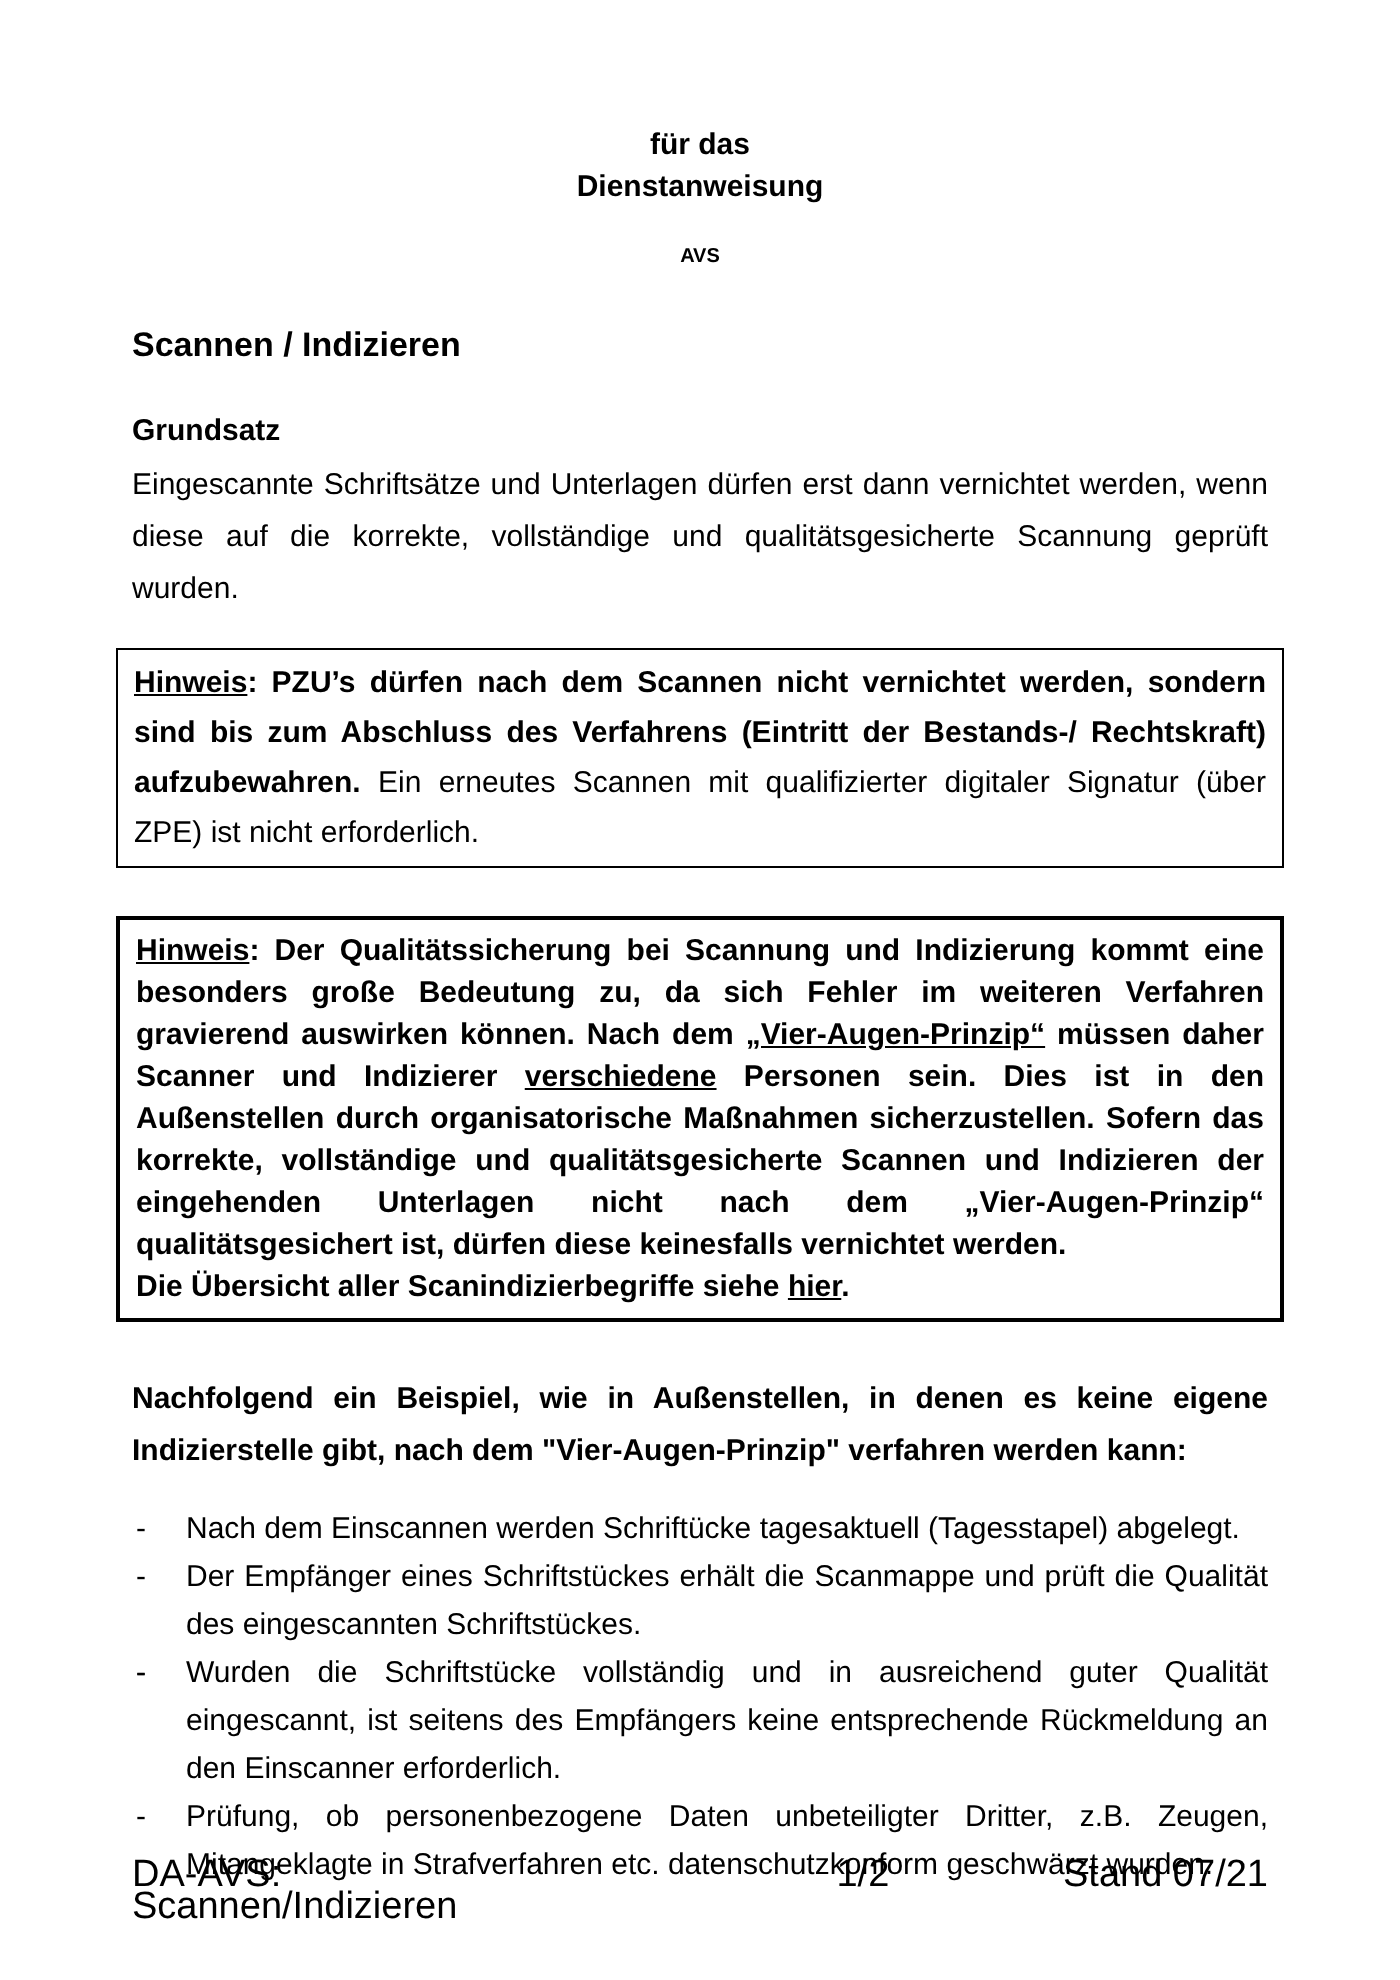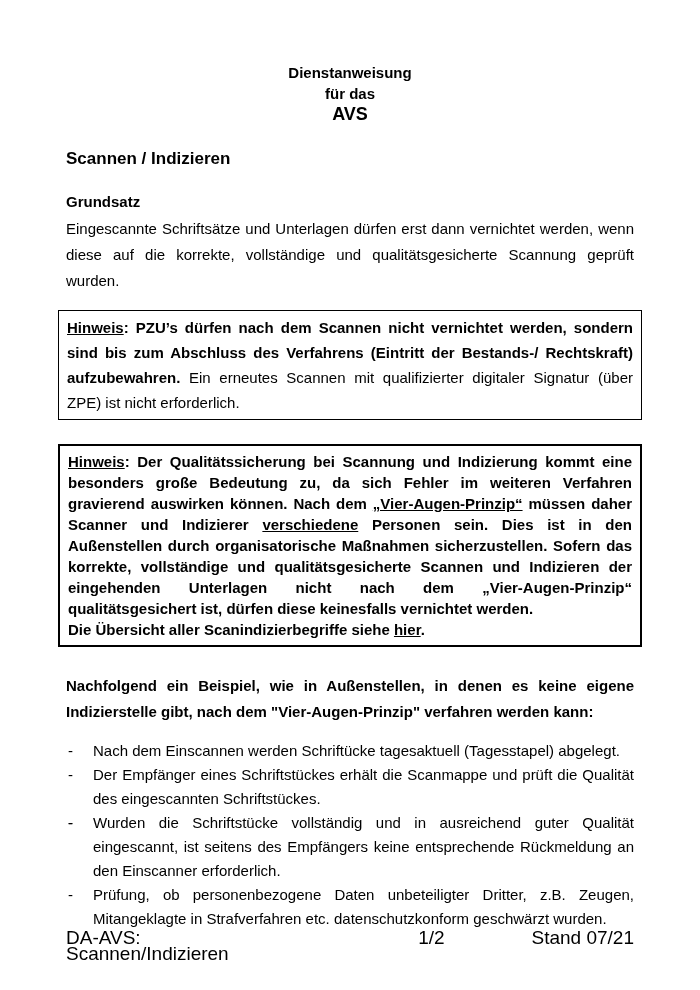--- a/index.html
+++ b/index.html
@@ -12,21 +12,21 @@
     position: relative;
     background: #ffffff;
     color: #000000;
     font-family: "Liberation Sans", sans-serif;
     font-size: 15px;
     padding: 62px 66px 0 66px;
   }
 
   .title-block { text-align: center; font-weight: bold; }
   .title-line-main { font-size: 15px; line-height: 21px; }
-  .title-line-small { font-size: 18px; line-height: 21px; }
+  .title-line-small { font-size: 10px; line-height: 21px; margin-top: 14px; }
 
   .section-heading {
     font-size: 17px;
     font-weight: bold;
     margin: 24px 0 0 0;
     line-height: 20px;
   }
 
   .sub-label {
     font-weight: bold;
@@ -100,22 +100,22 @@
   .footer .fl { flex: 1; text-align: left; }
   .footer .fc { flex: 1; text-align: right; }
   .footer .fr { flex: 1; text-align: right; }
 </style>
 </head>
 <body>
 
 <div class="page">
 
   <div class="title-block">
+    <div class="title-line-main">für das</div>
     <div class="title-line-main">Dienstanweisung</div>
-    <div class="title-line-main">für das</div>
     <div class="title-line-small">AVS</div>
   </div>
 
   <div class="section-heading">Scannen / Indizieren</div>
 
   <div class="sub-label">Grundsatz</div>
   <p class="body-text">Eingescannte Schriftsätze und Unterlagen dürfen erst dann vernichtet werden, wenn diese auf die korrekte, vollständige und qualitätsgesicherte Scannung geprüft wurden.</p>
 
   <div class="note-box thin">
     <p class="note-text"><span class="b u">Hinweis</span><span class="b">: PZU’s dürfen nach dem Scannen nicht vernichtet werden, sondern sind bis zum Abschluss des Verfahrens (Eintritt der Bestands-/ Rechtskraft) aufzubewahren.</span>

